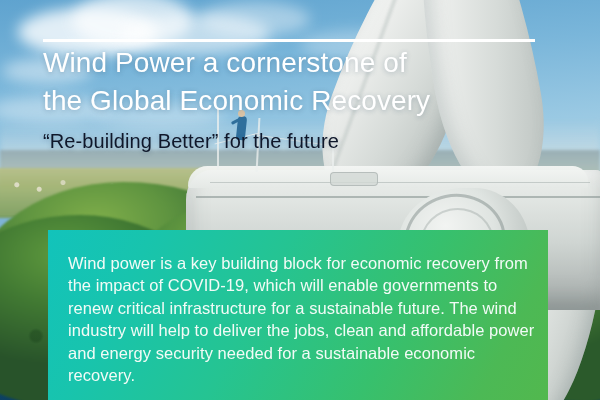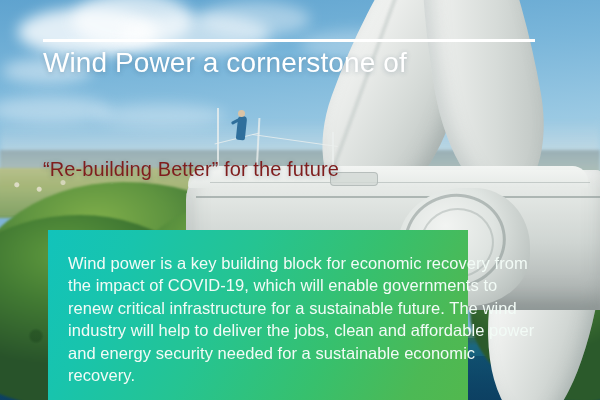--- a/index.html
+++ b/index.html
@@ -283,33 +283,32 @@
     color: #ffffff;
     font-size: 28px;
     line-height: 38px;
     font-weight: 300;
     letter-spacing: 0.1px;
     text-shadow: 0 1px 5px rgba(40,70,95,.30);
   }
   .subtitle {
     position: absolute;
     left: 43px; top: 130px;
-    color: #7f1d1d;
+    color: #0f172a;
     font-size: 20px;
     font-weight: 300;
     letter-spacing: 0.1px;
     text-shadow: 0 1px 5px rgba(40,70,95,.32);
-    margin-top: 28px;
   }
 
   
   .panel {
     position: absolute;
     left: 48px; top: 230px;
-    width: 420px; height: 170px;
+    width: 500px; height: 170px;
     background: linear-gradient(118deg, #12c3bb 0%, #18c4ad 18%, #25c492 42%, #37c06d 68%, #4cb955 88%, #52b84e 100%);
   }
   .panel-text {
     position: absolute;
     left: 20px; top: 22px;
     width: 470px;
     color: #f2fbf6;
     font-size: 16.5px;
     line-height: 22.4px;
     font-weight: 400;
@@ -371,20 +370,21 @@
 
     <div class="worker-body"></div>
     <div class="worker-head"></div>
     <div class="worker-arm"></div>
   </div>
 
   <div class="rule"></div>
 
   <div class="title">
     <div>Wind Power a cornerstone of</div>
+    <div>the Global Economic Recovery</div>
   </div>
 
   <div class="subtitle">“Re-building Better” for the future</div>
 
   <div class="panel">
     <div class="panel-text">Wind power is a key building block for economic recovery from the impact of COVID-19, which will enable governments to renew critical infrastructure for a sustainable future. The wind industry will help to deliver the jobs, clean and affordable power and energy security needed for a sustainable economic recovery.</div>
   </div>
 
 </div>
 

